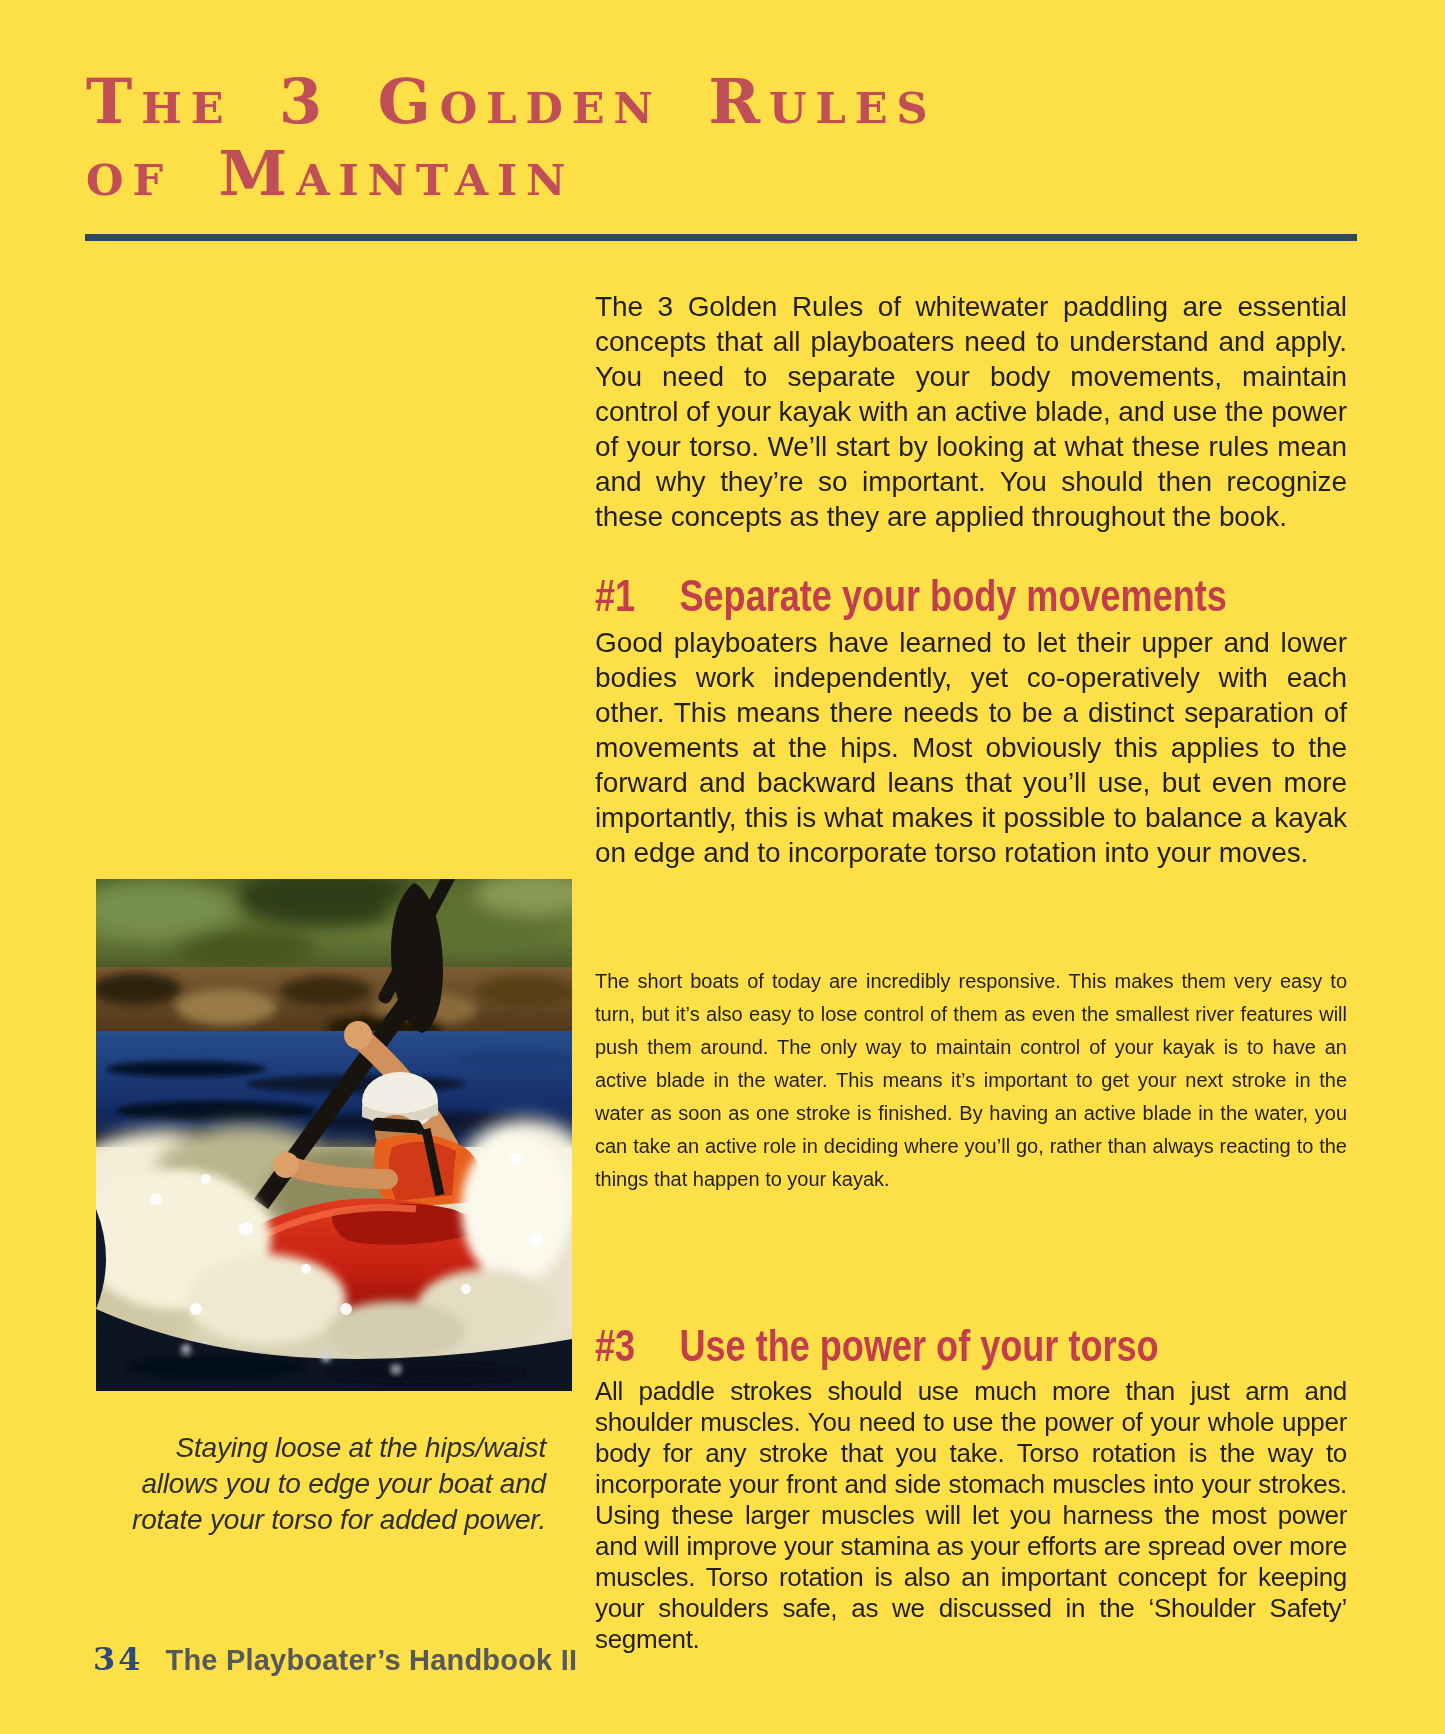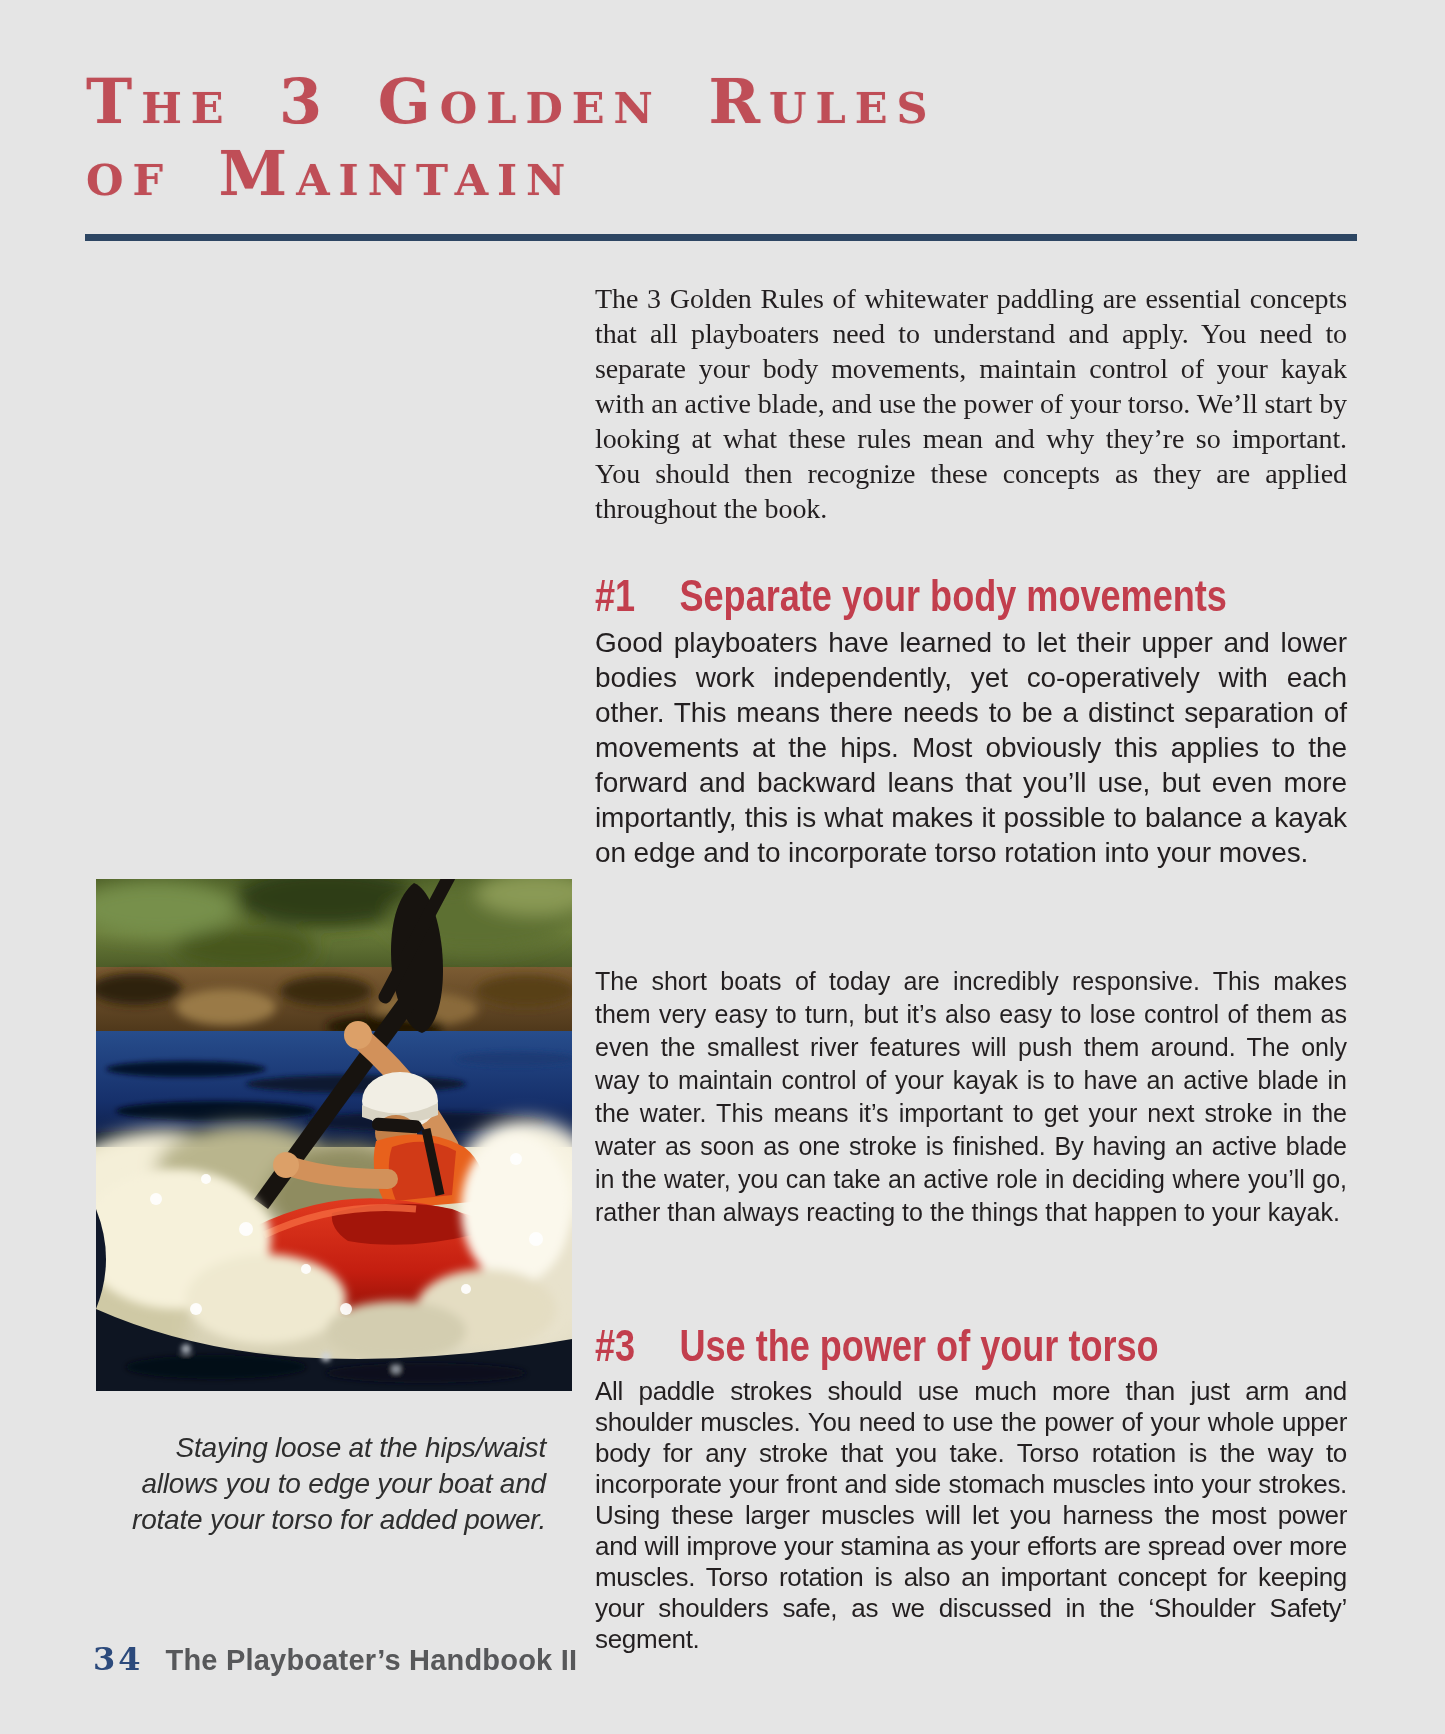--- a/index.html
+++ b/index.html
@@ -1,39 +1,39 @@
 <!DOCTYPE html>
 <html style="--title-red: #bf4e57; --heading-red: #c23e4d; --rule-navy: #2d4663; --page-number-navy: #2c4a7c; --body-text: #231f20;"><head>
 <meta charset="utf-8">
 <style>
   * { margin:0; padding:0; box-sizing:border-box; }
   html,body { background:#ffffff; }
   .page {
-    position:relative; width:1445px; height:1734px; background:#e5e5e5;
+    position:relative; width:1445px; height:1734px; background:#fde047;
     font-family:"Liberation Sans", sans-serif; color:var(--body-text,#231f20);
     overflow:hidden; margin:0 auto;
   }
   
   .title {
     position:absolute; left:86px; top:66px;
     font-family:"DejaVu Serif", serif; font-variant:small-caps; font-weight:bold;
     font-size:62px; line-height:72px; letter-spacing:9px; word-spacing:16px;
     color:var(--title-red,#bf4e57);
     text-shadow:0 0 1px rgba(191,78,87,.35);
   }
   .title-rule {
     position:absolute; left:85px; top:234px; width:1272px; height:7px;
     background:var(--rule-navy,#2d4663);
   }
   
   .col { position:absolute; left:595px; width:752px; text-align:justify; }
   .body-a { font-size:28px; line-height:35px; letter-spacing:-0.1px; }
-  .body-b { font-size:25px; line-height:33px; }
+  .body-b { font-size:20px; line-height:33px; }
   .body-c { font-size:26px; line-height:31px; letter-spacing:-0.3px; }
-  .intro  { top:281px;font-family:Liberation Serif, serif; }
+  .intro  { top:289px; }
   .sec1-body { top:625px; }
   .sec2-body { top:965px; }
   .sec3-body { top:1376px; }
 
   .rule-heading {
     position:absolute; left:595px; width:780px; white-space:nowrap;
     color:var(--heading-red,#c23e4d); font-weight:bold; font-size:44px; line-height:48px;margin-top:24px;
   }
   .rule-heading .squeeze { display:inline-block; transform:scaleX(0.82); transform-origin:left center; }
   .rule-heading .num { display:inline-block; width:103px; }

